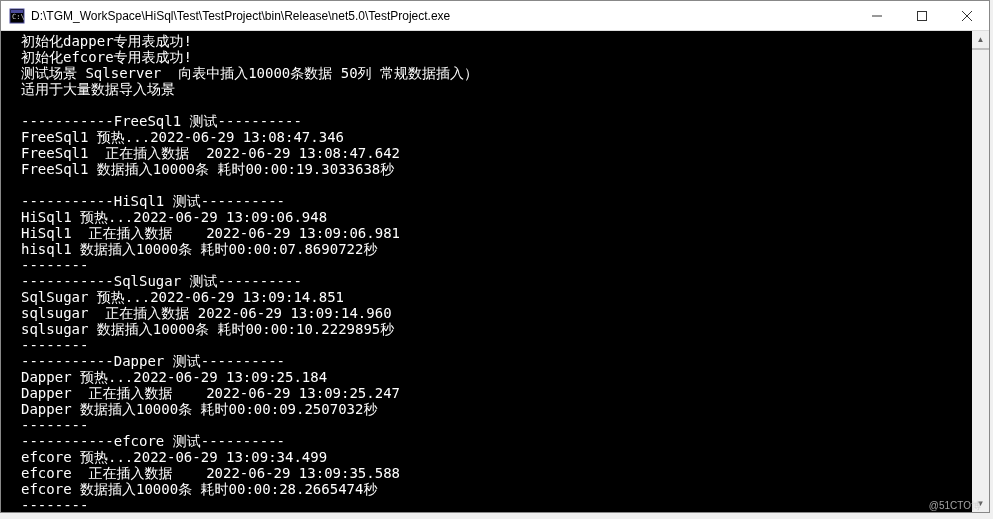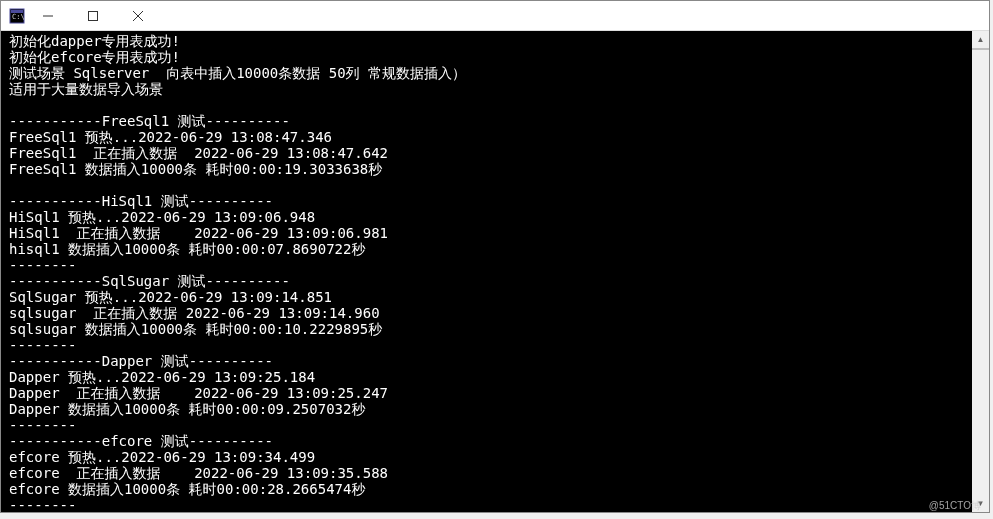--- a/index.html
+++ b/index.html
@@ -67,21 +67,21 @@
       width: 10px;
       height: 10px;
     }
     .console {
       flex: 1;
       background: #000;
       color: #fff;
       font-family: "NSimSun", "SimSun", Consolas, monospace;
       font-size: 14px;
       line-height: 16px;
-      padding: 2px 8px;
+      padding: 2px 20px;
       overflow: hidden;
       white-space: pre;
       position: relative;
     }
     .scrollbar {
       position: absolute;
       right: 0;
       top: 30px;
       bottom: 0;
       width: 17px;
@@ -126,20 +126,21 @@
 
 <div class="window">
   <div class="titlebar">
     <span class="title-icon">
       <svg viewBox="0 0 16 16">
         <rect x="1" y="1" width="14" height="14" fill="#000" stroke="#4a4a9a" stroke-width="1"></rect>
         <rect x="2" y="2" width="12" height="3" fill="#4a4a9a"></rect>
         <text x="3" y="11" font-size="7" fill="#ccc" font-family="monospace">C:\</text>
       </svg>
     </span>
+    <span class="title-text">D:\TGM_WorkSpace\HiSql\Test\TestProject\bin\Release\net5.0\TestProject.exe</span>
     <div class="window-controls">
       <div class="win-btn">
         <svg viewBox="0 0 10 10">
             <line x1="0" y1="5" x2="10" y2="5" stroke="currentColor" stroke-width="1"></line>
           </svg>
       </div>
       <div class="win-btn">
         <svg viewBox="0 0 10 10">
             <rect x="0.5" y="0.5" width="9" height="9" fill="none" stroke="currentColor" stroke-width="1"></rect>
           </svg>

